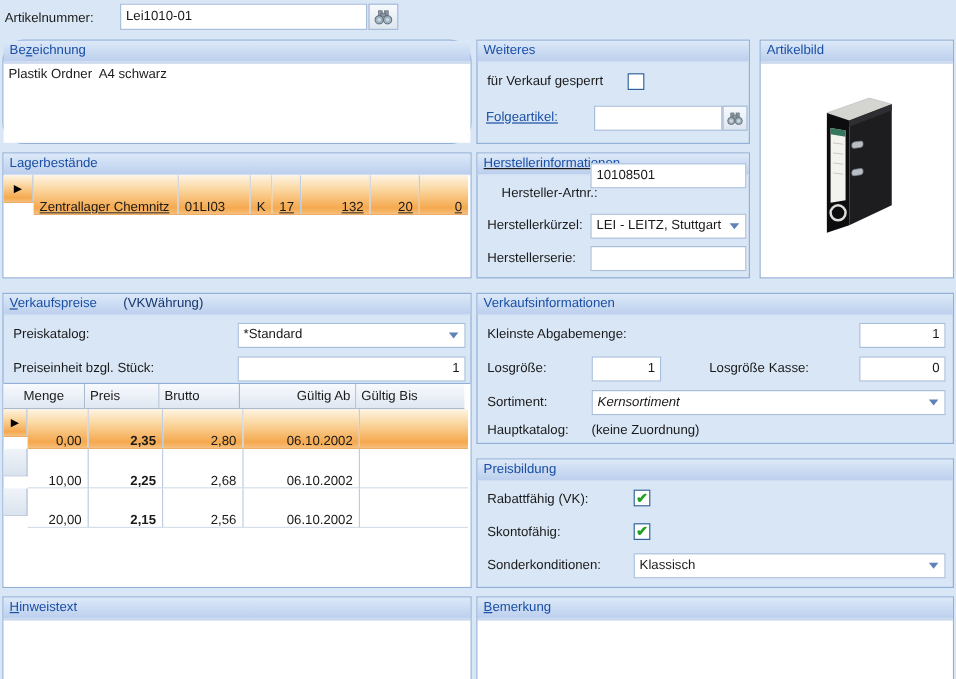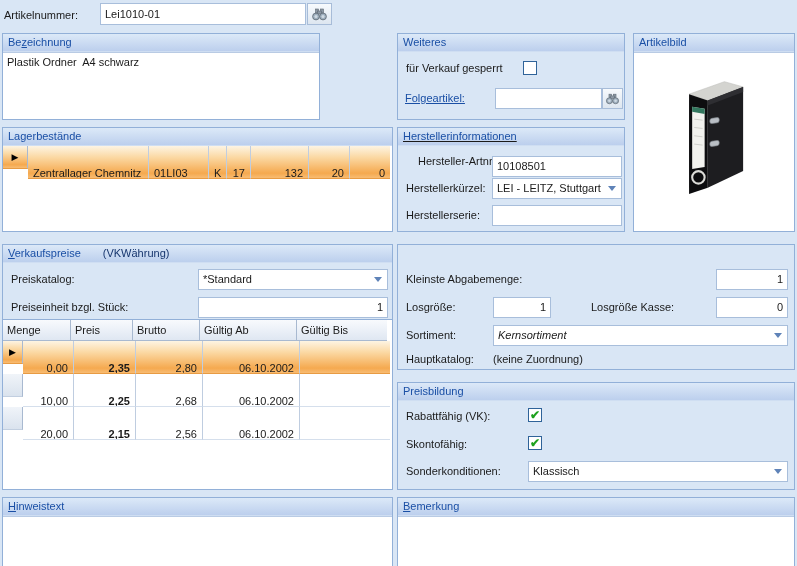--- a/index.html
+++ b/index.html
@@ -60,21 +60,21 @@
         <rect x="9.5" y="1" width="3" height="4" fill="#8d99a6" stroke="#5c6670" stroke-width="0.6"></rect>
         <rect x="6.5" y="3" width="4" height="3" fill="#8d99a6" stroke="#5c6670" stroke-width="0.6"></rect>
         <circle cx="5" cy="8.5" r="3.4" fill="#9fb0bf" stroke="#5c6670" stroke-width="0.8"></circle>
         <circle cx="12" cy="8.5" r="3.4" fill="#9fb0bf" stroke="#5c6670" stroke-width="0.8"></circle>
         <circle cx="5" cy="8.5" r="1.5" fill="#cfd9e2"></circle>
         <circle cx="12" cy="8.5" r="1.5" fill="#cfd9e2"></circle>
       </svg>
     </span>
   </div>
 
-  <div class="panel" style="left:2px; top:33px; width:318px; height:87px;">
+  <div class="panel" style="left:2px; top:33px; width:391px; height:87px;border-radius:18px;">
     <div class="panel-header"><span>Be</span><span class="accel">z</span><span>eichnung</span></div>
     <div class="white-area">Plastik Ordner  A4 schwarz</div>
   </div>
 
   <div class="panel" style="left:633px; top:33px; width:162px; height:199px;">
     <div class="panel-header">Artikelbild</div>
     <div class="white-area" style="padding:0; display:flex; align-items:center; justify-content:center;">
       <span>
         <svg width="104" height="150" viewBox="0 0 100 140">
           <polygon points="26,24 60,12 78,17 44,30" fill="#d4d4d0" stroke="#b9b9b5" stroke-width="0.5"></polygon>
@@ -130,40 +130,40 @@
         <div class="dc num" style="width:58px;"><span class="cell-link">132</span></div>
         <div class="dc num" style="width:41px;"><span class="cell-link">20</span></div>
         <div class="dc num" style="width:40px; border-right:none;"><span class="cell-link">0</span></div>
       </div>
     </div>
   </div>
 
   <div class="panel" style="left:397px; top:127px; width:228px; height:105px;text-decoration:underline;">
     <div class="panel-header">Herstellerinformationen</div>
     <div class="lbl" style="left:20px; top:27px;">Hersteller-Artnr.:</div>
-    <div class="field" style="left:94px; top:28px; width:130px;">10108501</div>
+    <div class="field" style="left:94px; top:8px; width:130px;">10108501</div>
     <div class="lbl" style="left:8px; top:54px;">Herstellerkürzel:</div>
     <div class="combo" style="left:94px; top:50px; width:130px;"><span>LEI - LEITZ, Stuttgart</span><span class="combo-arrow"></span></div>
     <div class="lbl" style="left:8px; top:81px;">Herstellerserie:</div>
     <div class="field" style="left:94px; top:77px; width:130px;"></div>
   </div>
 
   <div class="panel" style="left:2px; top:244px; width:391px; height:246px;">
     <div class="panel-header"><span class="accel">V</span><span>erkaufspreise</span><span class="subtitle">(VKWährung)</span></div>
     <div class="lbl" style="left:8px; top:28px;">Preiskatalog:</div>
     <div class="combo" style="left:195px; top:24px; width:190px;"><span>*Standard</span><span class="combo-arrow"></span></div>
     <div class="lbl" style="left:8px; top:56px;">Preiseinheit bzgl. Stück:</div>
     <div class="field num" style="left:195px; top:52px; width:190px;">1</div>
 
     <div class="grid" style="top:74px; bottom:0; border-top:1px solid #92b0d8;">
       <div class="row">
-        <div class="hc" style="width:68px;">Menge</div>
+        <div class="hc" style="width:68px;text-align:center;">Menge</div>
         <div class="hc" style="width:62px;">Preis</div>
         <div class="hc" style="width:67px;">Brutto</div>
-        <div class="hc" style="width:97px;">Gültig Ab</div>
+        <div class="hc" style="width:97px;text-align:right;">Gültig Ab</div>
         <div class="hc" style="width:90px; border-right:none;">Gültig Bis</div>
       </div>
       <div class="row selected">
         <div class="selcell" style="width:20px;">
             <span class="marker">▶</span>
           </div>
         <div class="dc num" style="width:51px;">0,00</div>
         <div class="dc num bold" style="width:62px;">2,35</div>
         <div class="dc num" style="width:67px;">2,80</div>
         <div class="dc num" style="width:97px;">06.10.2002</div>
@@ -182,20 +182,21 @@
         <div class="dc num" style="width:51px;">20,00</div>
         <div class="dc num bold" style="width:62px;">2,15</div>
         <div class="dc num" style="width:67px;">2,56</div>
         <div class="dc num" style="width:97px;">06.10.2002</div>
         <div class="dc num" style="width:90px; border-right:none;"></div>
       </div>
     </div>
   </div>
 
   <div class="panel" style="left:397px; top:244px; width:398px; height:126px;">
+    <div class="panel-header">Verkaufsinformationen</div>
     <div class="lbl" style="left:8px; top:28px;">Kleinste Abgabemenge:</div>
     <div class="field num" style="left:318px; top:24px; width:72px;">1</div>
     <div class="lbl" style="left:8px; top:56px;">Losgröße:</div>
     <div class="field num" style="left:95px; top:52px; width:58px;">1</div>
     <div class="lbl" style="left:193px; top:56px;">Losgröße Kasse:</div>
     <div class="field num" style="left:318px; top:52px; width:72px;">0</div>
     <div class="lbl" style="left:8px; top:84px;">Sortiment:</div>
     <div class="combo" style="left:95px; top:80px; width:295px;font-style:italic;"><span>Kernsortiment</span><span class="combo-arrow"></span></div>
     <div class="lbl" style="left:8px; top:108px;">Hauptkatalog:</div>
     <div class="lbl" style="left:95px; top:108px;">(keine Zuordnung)</div>

